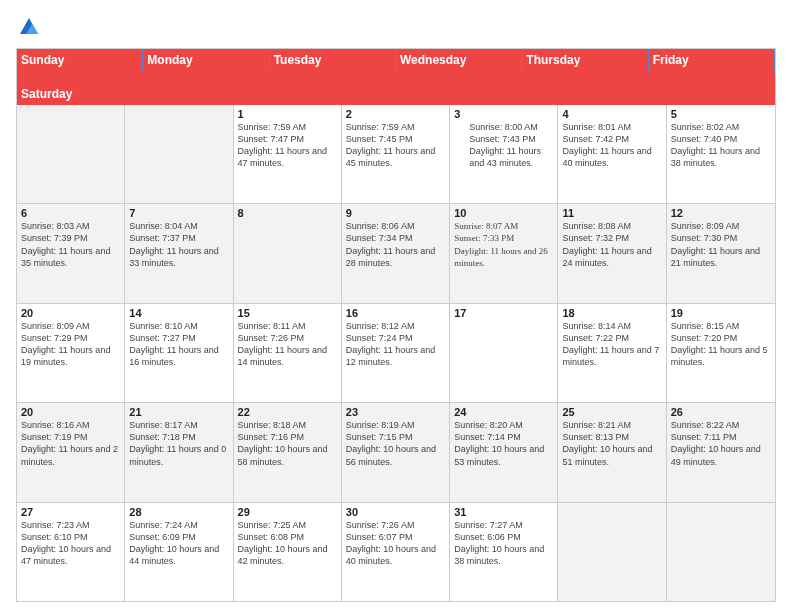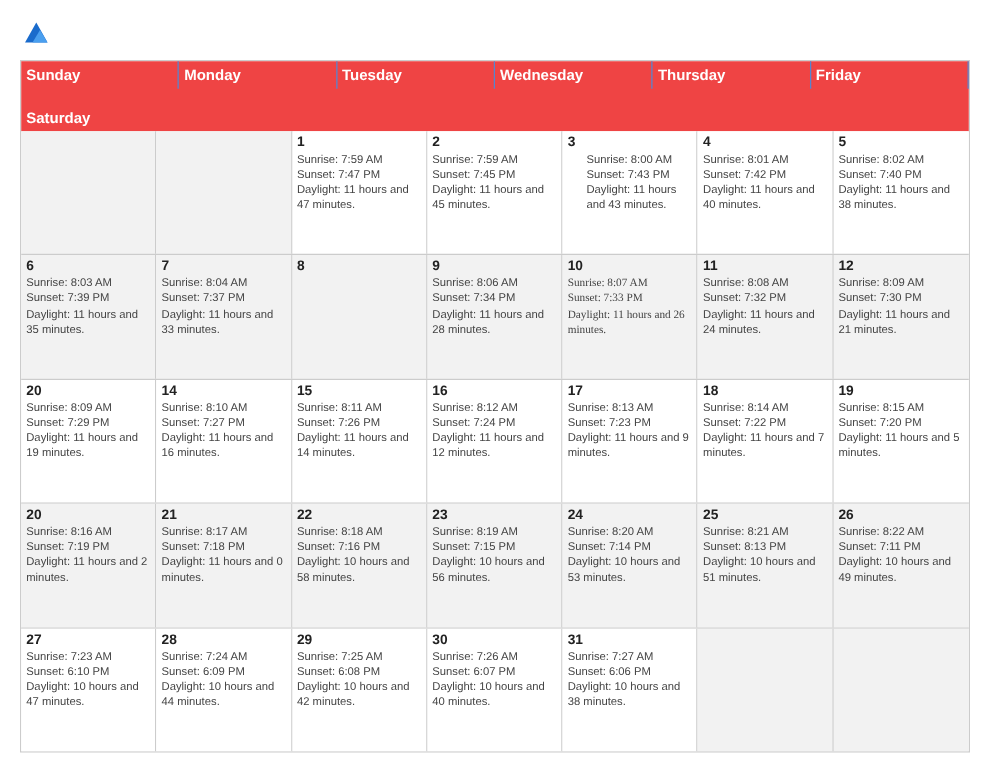--- a/index.html
+++ b/index.html
@@ -249,23 +249,20 @@
 Daylight: 11 hours and 14 minutes.</div>
           </div>
           <div class="cal-cell">
             <span class="day-num">16</span>
             <div class="day-info" style="white-space: pre-line;">Sunrise: 8:12 AM
 Sunset: 7:24 PM
 Daylight: 11 hours and 12 minutes.</div>
           </div>
           <div class="cal-cell">
             <span class="day-num">17</span>
-            <div class="day-info" style="white-space: pre-line;">Sunrise: 8:13 AM
-Sunset: 7:23 PM
-Daylight: 11 hours and 9 minutes.</div>
           </div>
           <div class="cal-cell">
             <span class="day-num">18</span>
             <div class="day-info" style="white-space: pre-line;">Sunrise: 8:14 AM
 Sunset: 7:22 PM
 Daylight: 11 hours and 7 minutes.</div>
           </div>
           <div class="cal-cell">
             <span class="day-num">19</span>
             <div class="day-info" style="white-space: pre-line;">Sunrise: 8:15 AM

